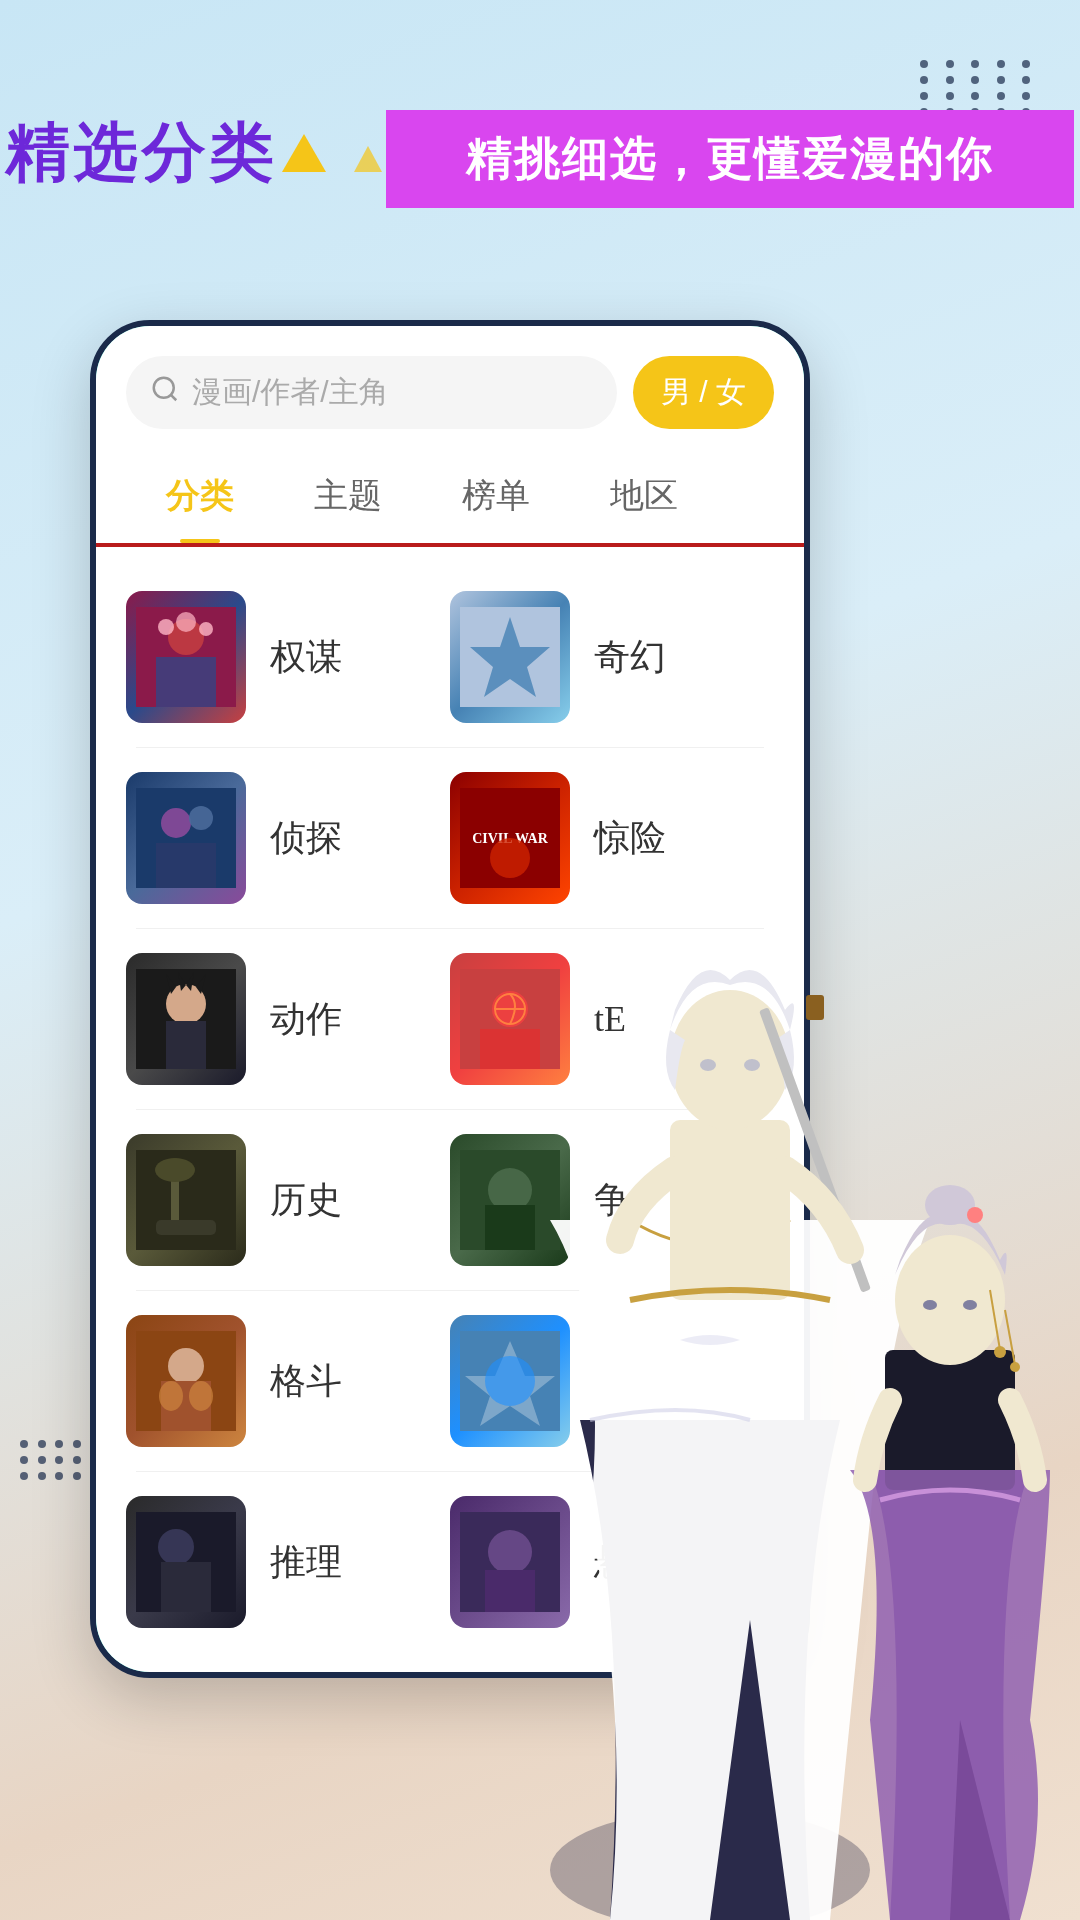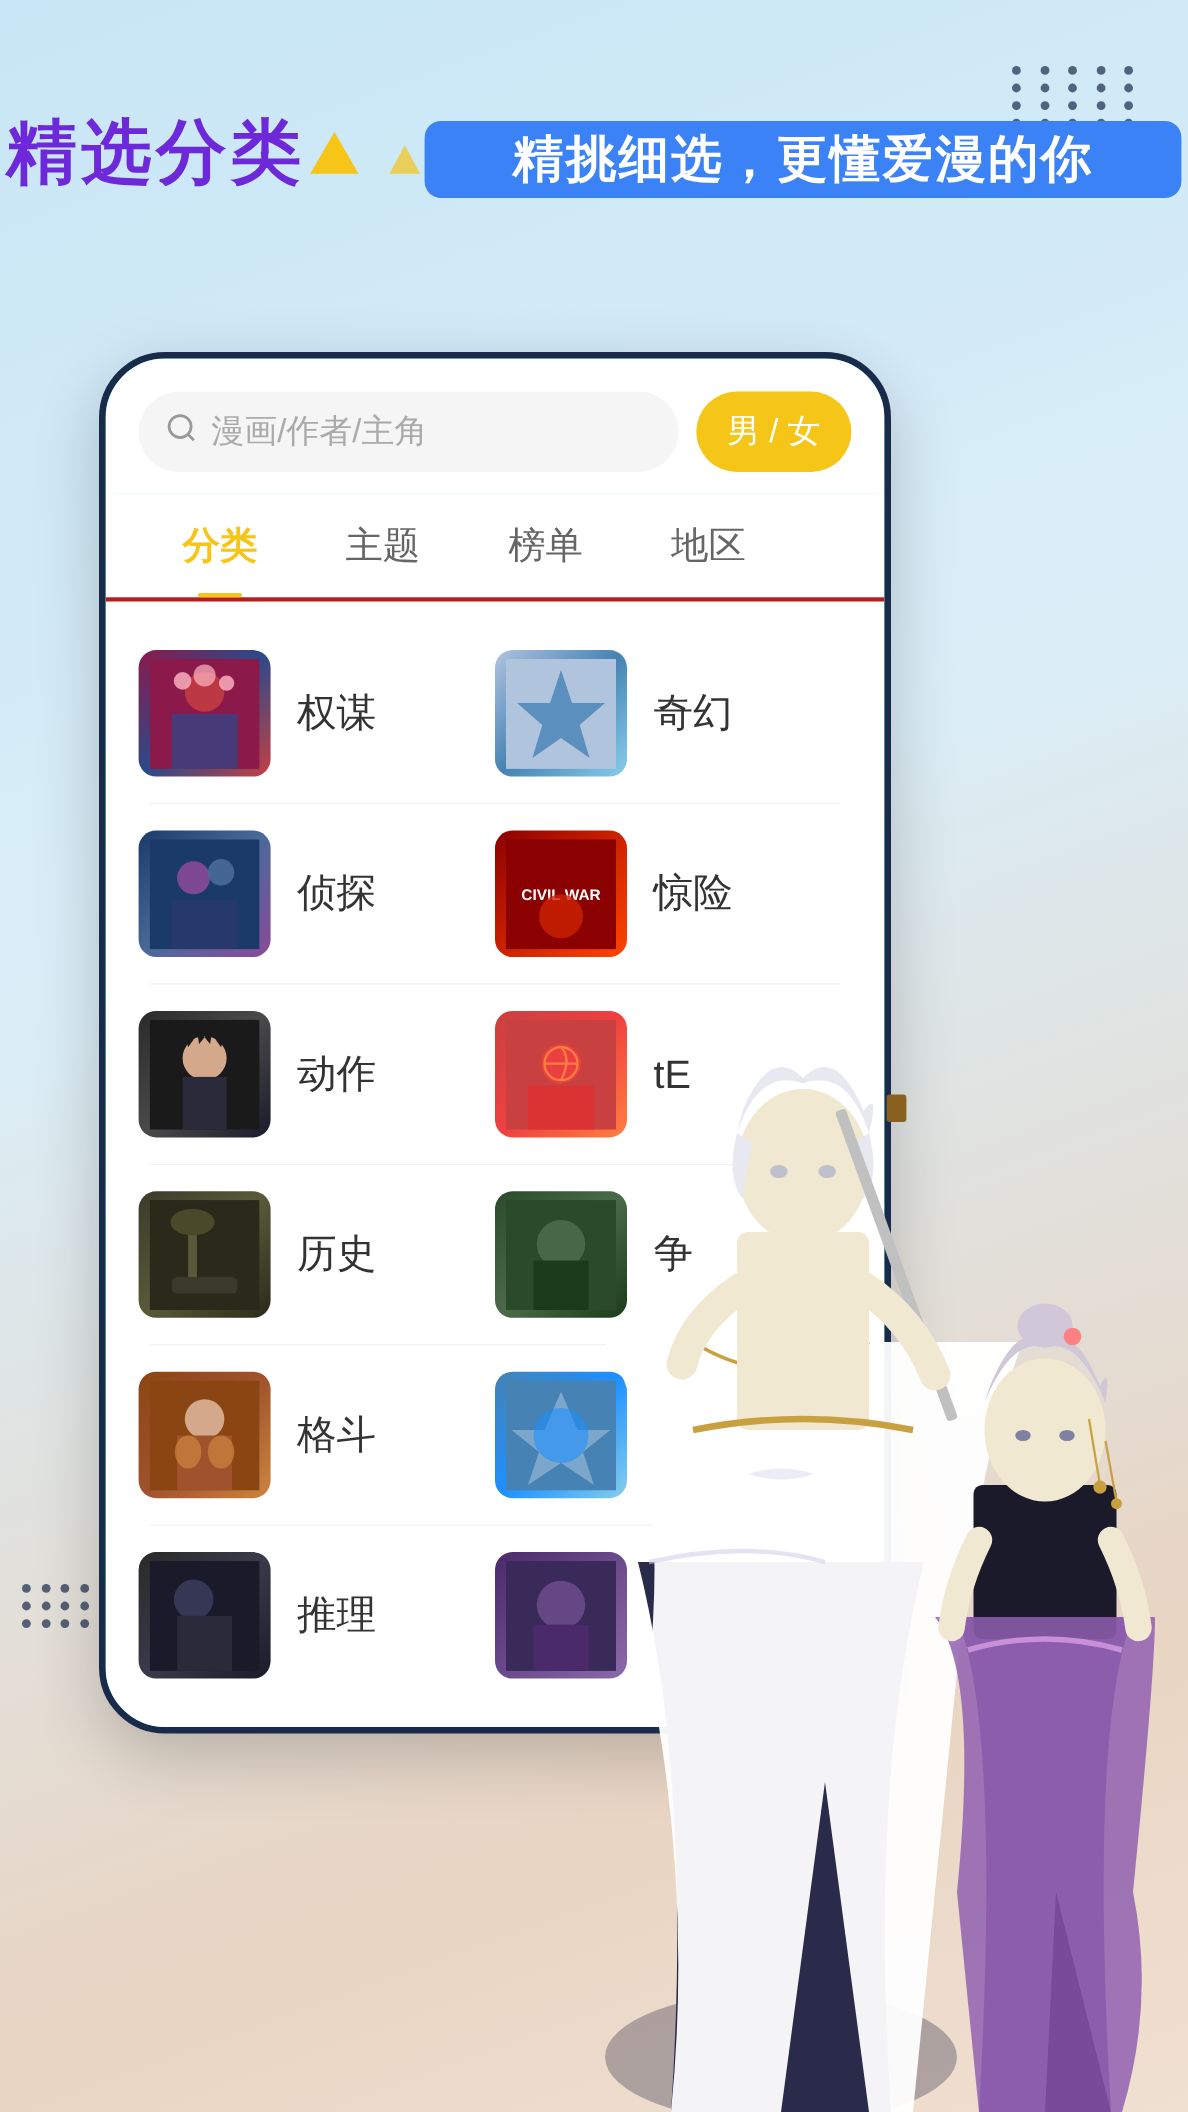--- a/index.html
+++ b/index.html
@@ -78,28 +78,28 @@
       width: 0;
       height: 0;
       border-left: 14px solid transparent;
       border-right: 14px solid transparent;
       border-bottom: 26px solid #f5c518;
       margin-left: 20px;
       opacity: 0.7;
     }
 
     .subtitle-banner {
-      background: #3b82f6;
+      background: #d946ef;
       color: white;
       font-size: 46px;
       font-weight: 700;
-      padding: 4px 80px;
+      padding: 18px 80px;
       margin: 30px auto 0;
       display: inline-block;
-      border-radius: 15px;
+      border-radius: 0;
       letter-spacing: 2px;
     }
 
     
     .phone-wrapper {
       position: absolute;
       top: 320px;
       left: 90px;
       width: 720px;
       background: #5eead4;
@@ -187,32 +187,33 @@
     .category-list {
       background: white;
       padding: 20px 30px;
     }
 
     .category-row {
       display: flex;
       align-items: center;
       padding: 24px 0;
       gap: 0;
+      font-family: Liberation Serif, serif;
     }
 
     .category-half {
       display: flex;
       align-items: center;
       flex: 1;
       gap: 24px;
     }
 
     .category-thumb {
       width: 120px;
-      height: 115px;
+      height: 132px;
       border-radius: 16px;
       overflow: hidden;
       flex-shrink: 0;
     }
 
     .category-thumb-img {
       width: 100%;
       height: 100%;
       display: flex;
       align-items: center;

